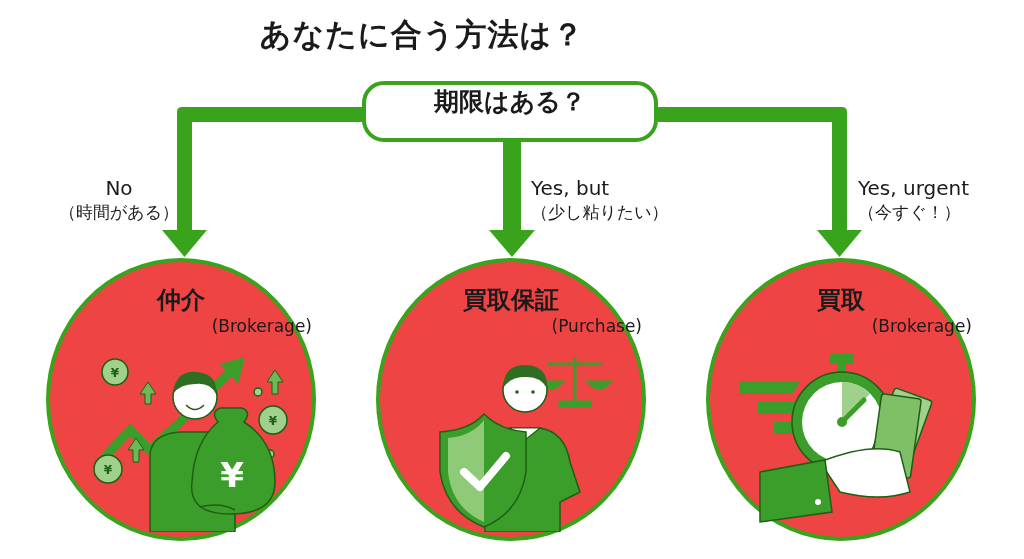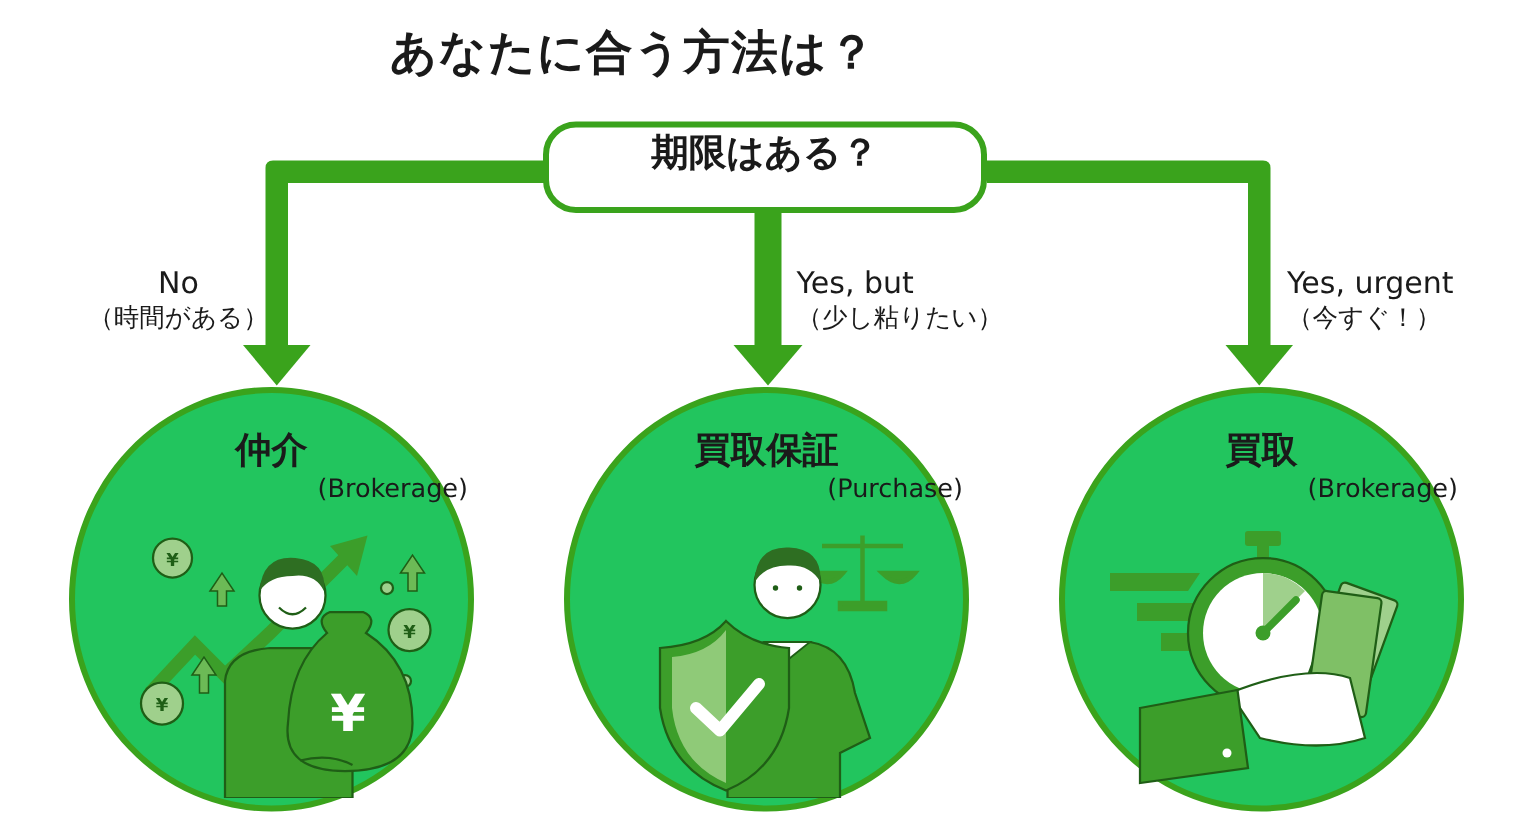--- a/index.html
+++ b/index.html
@@ -6,21 +6,21 @@
   body{width:1024px;height:559px;position:relative;overflow:hidden;font-family:"DejaVu Sans","Liberation Sans",sans-serif;color:#1a1a1a;}
   .title{position:absolute;left:0;top:14px;width:844px;text-align:center;font-size:31px;font-weight:bold;letter-spacing:1px;}
   .connectors{position:absolute;left:0;top:0;width:1024px;height:559px;}
   .qbox{position:absolute;left:362px;top:81px;width:296px;height:61px;border:4px solid #3aa31c;border-radius:22px;background:#fff;box-sizing:border-box;display:flex;align-items:flex-start;justify-content:center;font-size:25px;font-weight:bold;}
   .branch-label{position:absolute;font-size:18px;line-height:24px;}
   .branch-label .en{font-size:20px;}
   .branch-label .jp{font-size:17px;}
   .lbl-left{left:40px;top:176px;text-align:center;width:124px;margin-left:17px;}
   .lbl-mid{left:531px;top:176px;}
   .lbl-right{left:858px;top:176px;}
-  .option{position:absolute;top:258px;width:270px;height:283px;border:4px solid #3aa31c;border-radius:50%;box-sizing:border-box;background:#22c55e;}
+  .option{position:absolute;top:258px;width:270px;height:283px;border:4px solid #3aa31c;border-radius:50%;box-sizing:border-box;background:#ef4444;}
   .opt-left{left:46px;}
   .opt-mid{left:376px;}
   .opt-right{left:706px;}
   .opt-title{position:absolute;left:0;width:100%;text-align:center;top:22px;font-size:24px;font-weight:bold;}
   .opt-sub{position:absolute;left:0;width:100%;text-align:right;top:54px;font-size:17px;}
   .illus{position:absolute;left:20px;top:80px;width:222px;height:190px;}
 </style>
 </head>
 <body>
 

